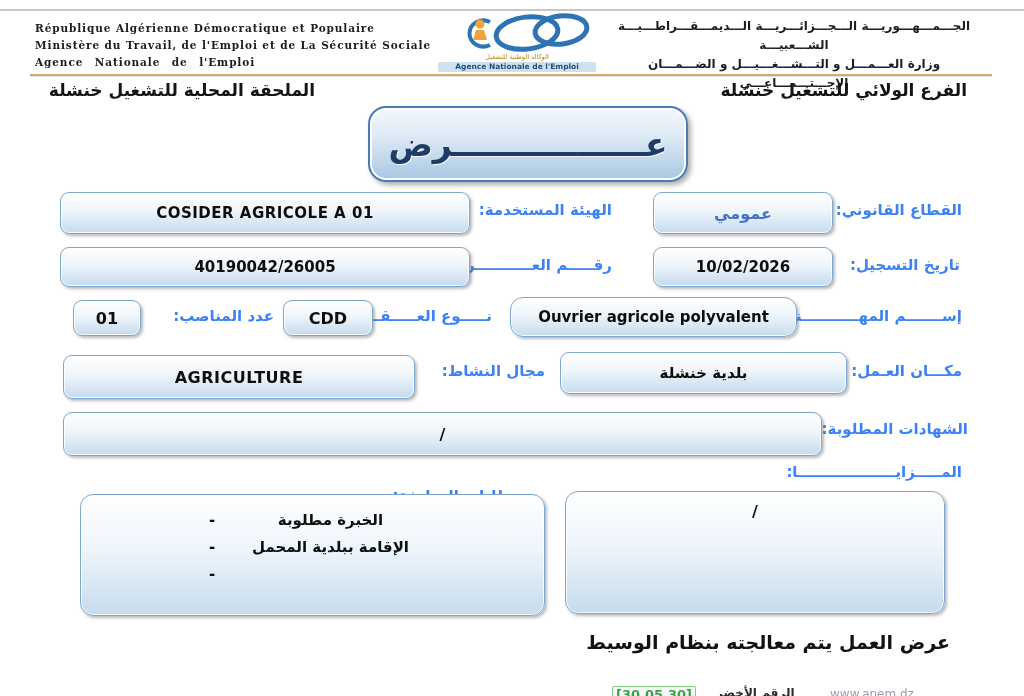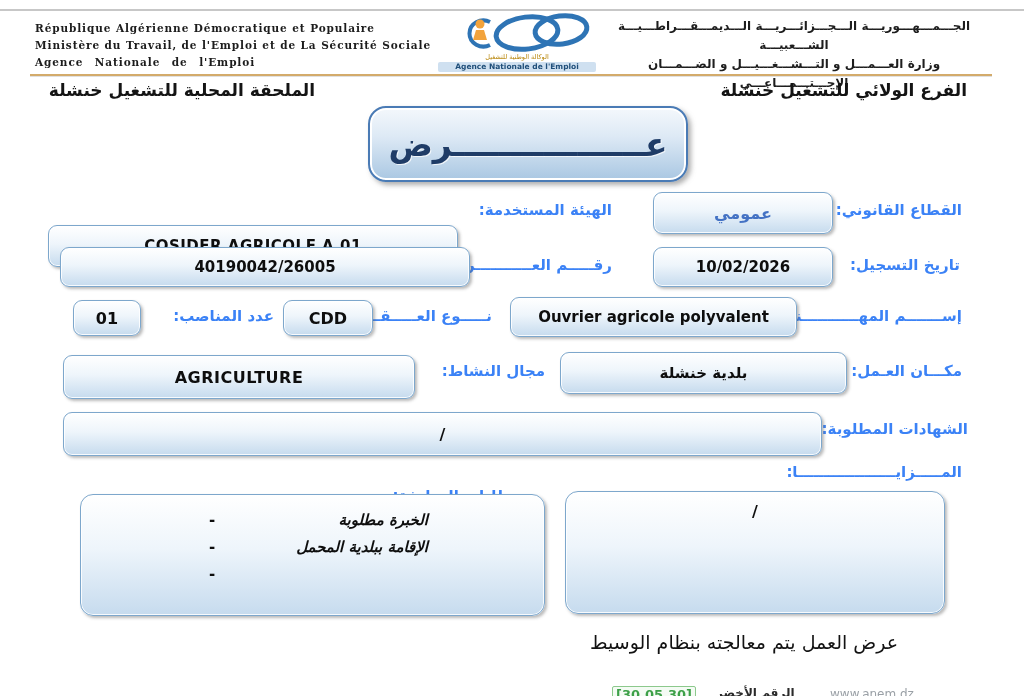--- a/index.html
+++ b/index.html
@@ -54,25 +54,25 @@
   .flabel{
     position:absolute;font-weight:bold;font-size:15px;color:#3b82f6;
     direction:rtl;white-space:nowrap;
   }
   .blue-val{color:#4472c4;font-size:16px;}
   .bigbox{border-radius:13px;}
   
   .req-list{margin-top:12px;margin-left:128px;}
   .req-row{display:flex;direction:ltr;line-height:27px;font-weight:bold;font-size:15px;}
   .req-dash{width:24px;text-align:left;}
-  .req-text{width:195px;text-align:right;direction:rtl;font-style:italic;}
+  .req-text{width:195px;text-align:center;direction:rtl;}
   
   .statement{
-    position:absolute;left:590px;top:631px;width:360px;text-align:left;
-    font-weight:normal;font-size:19px;color:#121212;direction:rtl;white-space:nowrap;
+    position:absolute;left:590px;top:631px;width:360px;text-align:right;
+    font-weight:bold;font-size:19px;color:#121212;direction:rtl;white-space:nowrap;
   }
   .cut-green{
     position:absolute;left:612px;top:686px;color:#3da048;font-weight:bold;font-size:13px;
     border:1px solid #8cc98c;border-radius:2px;padding:0 3px;background:#f4fbf4;white-space:nowrap;
   }
   .cut-ar{position:absolute;left:716px;top:686px;font-weight:bold;font-size:12px;color:#2b2b2b;direction:rtl;white-space:nowrap;}
   .cut-site{position:absolute;left:830px;top:687px;font-size:12px;color:#9aa0a6;white-space:nowrap;}
 </style>
 </head>
 <body>
@@ -105,29 +105,29 @@
 <div class="goldline"></div>
 
 <div class="branch" style="left:55px;width:260px;">الملحقة المحلية للتشغيل خنشلة</div>
 <div class="branch" style="left:722px;width:245px;">الفرع الولائي للتشغيل خنشلة</div>
 
 <div class="offer-title">عـــــــــــــــــرض</div>
 
 <div class="flabel" style="right:62px;top:201px;">القطاع القانوني:</div>
 <div class="fbox blue-val" style="left:653px;top:192px;width:178px;height:40px;">عمومي</div>
 <div class="flabel" style="right:412px;top:201px;">الهيئة المستخدمة:</div>
-<div class="fbox" style="left:48px;top:192px;width:408px;height:40px;letter-spacing:.5px;margin-top:33px;">COSIDER AGRICOLE A 01</div>
+<div class="fbox" style="left:60px;top:192px;width:408px;height:40px;letter-spacing:.5px;">COSIDER AGRICOLE A 01</div>
 
 <div class="flabel" style="right:64px;top:256px;">تاريخ التسجيل:</div>
 <div class="fbox" style="left:653px;top:247px;width:178px;height:38px;">10/02/2026</div>
 <div class="flabel" style="right:412px;top:256px;">رقـــــم العـــــــــــرض:</div>
 <div class="fbox" style="left:60px;top:247px;width:408px;height:38px;">40190042/26005</div>
 
 <div class="flabel" style="right:62px;top:307px;">إســـــــم المهـــــــــــنة:</div>
-<div class="fbox" style="left:510px;top:297px;width:285px;height:38px;">Ouvrier agricole polyvalent</div>
+<div class="fbox" style="left:510px;top:297px;width:285px;height:38px;border-radius:13px;">Ouvrier agricole polyvalent</div>
 <div class="flabel" style="right:532px;top:307px;">نـــــوع العـــــقـــد:</div>
 <div class="fbox" style="left:283px;top:300px;width:88px;height:34px;font-size:16px;">CDD</div>
 <div class="flabel" style="right:750px;top:307px;">عدد المناصب:</div>
 <div class="fbox" style="left:73px;top:300px;width:66px;height:34px;font-size:16px;">01</div>
 
 <div class="flabel" style="right:62px;top:362px;">مكـــان العـمل:</div>
 <div class="fbox" style="left:560px;top:352px;width:285px;height:40px;direction:rtl;">بلدية خنشلة</div>
 <div class="flabel" style="right:479px;top:362px;">مجال النشاط:</div>
 <div class="fbox" style="left:63px;top:355px;width:350px;height:42px;font-size:16px;letter-spacing:.5px;">AGRICULTURE</div>
 

